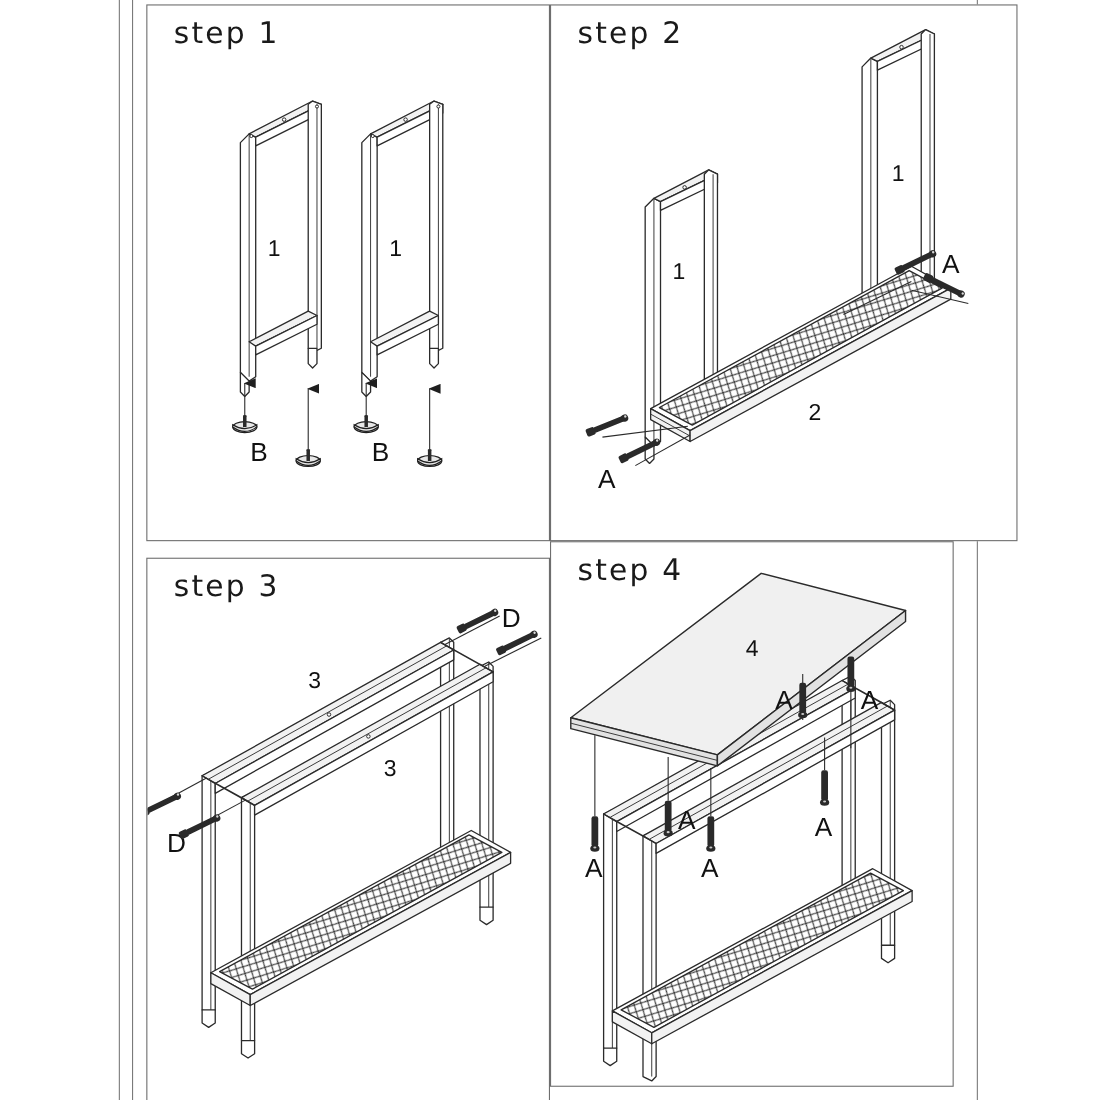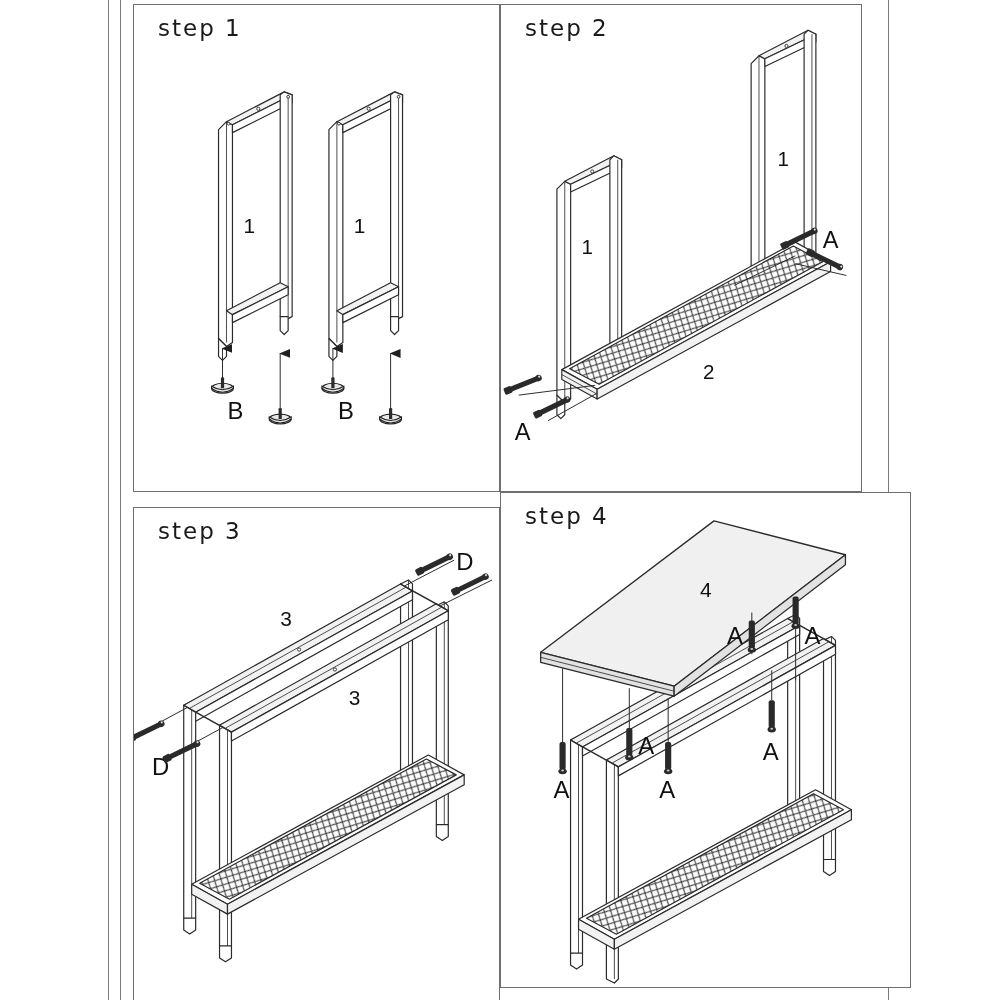--- a/index.html
+++ b/index.html
@@ -5,25 +5,25 @@
   html,body{margin:0;padding:0;background:#ffffff;}
   body{width:1000px;height:1000px;overflow:hidden;
        font-family:"Liberation Sans","DejaVu Sans",sans-serif;color:#111;}
   #sheet{position:relative;width:1000px;height:1000px;background:#fff;}
 
   
   .rule{position:absolute;background:#7a7a7a;}
 
   .panel{position:absolute;box-sizing:border-box;border:1.5px solid #6e6e6e;background:#fff;overflow:hidden;}
   .p1{left:133px;top:4px;width:367px;height:488px;}
-  .p2{left:500px;top:4px;width:362px;height:488px;}
+  .p2{left:500px;top:4px;width:425px;height:488px;}
   .p3{left:133px;top:492px;width:367px;height:496px;margin-top:15px;}
-  .p4{left:500px;top:492px;width:411px;height:496px;padding-left:24px;}
-
-  .steplabel{position:absolute;left:24px;top:10px;font-size:23px;letter-spacing:2px;
+  .p4{left:500px;top:492px;width:367px;height:496px;padding-left:24px;}
+
+  .steplabel{position:absolute;left:24px;top:10px;font-size:27px;letter-spacing:2px;
              color:#1a1a1a;font-family:"DejaVu Sans",sans-serif;}
 
   svg.art{position:absolute;left:0;top:0;width:100%;height:100%;display:block;}
 
   .partnum{font-family:"Liberation Sans",sans-serif;font-size:21px;fill:#111;}
   .hwlabel{font-family:"Liberation Sans",sans-serif;font-size:24px;fill:#111;}
 
   .ln{stroke:#2b2b2b;stroke-width:1.2;fill:none;stroke-linejoin:round;stroke-linecap:round;}
   .ln-thin{stroke:#3a3a3a;stroke-width:0.9;fill:none;}
   .face{fill:#ffffff;stroke:#2b2b2b;stroke-width:1.2;stroke-linejoin:round;}

